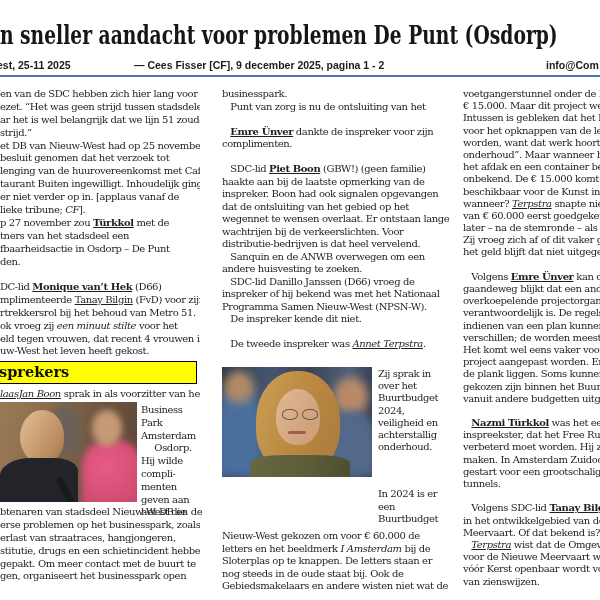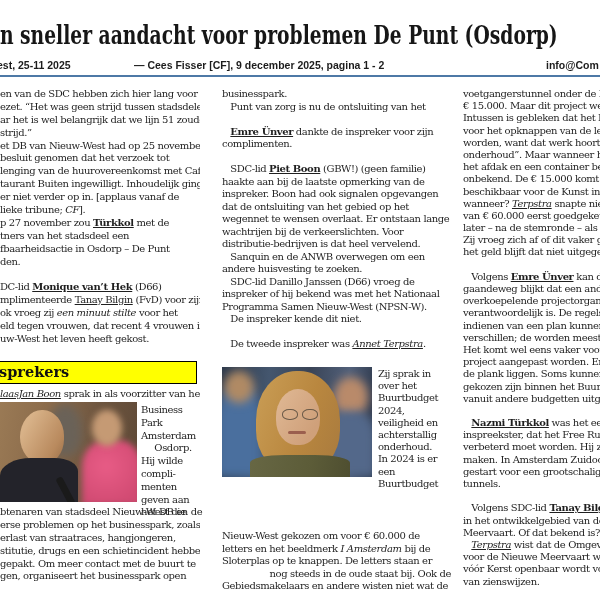--- a/index.html
+++ b/index.html
@@ -74,20 +74,21 @@
       <div class="ln" style="height: 12.9px; line-height: 12.9px;"><span>er niet verder op in. [applaus vanaf de</span></div>
       <div class="ln" style="height: 12.9px; line-height: 12.9px;"><span>lieke tribune; </span><span class="i">CF</span><span>].</span></div>
       <div class="ln" style="height: 12.9px; line-height: 12.9px;"><span>p 27 november zou </span><span class="b u">Türkkol</span><span> met de</span></div>
       <div class="ln" style="height: 12.9px; line-height: 12.9px;"><span>tners van het stadsdeel een</span></div>
       <div class="ln" style="height: 12.9px; line-height: 12.9px;"><span>fbaarheidsactie in Osdorp – De Punt</span></div>
       <div class="ln" style="height: 12.9px; line-height: 12.9px;"><span>den.</span></div>
     </div>
     <div class="block" style="left: 0px; top: 281px; width: 200px; overflow: hidden;">
       <div class="ln" style="height: 12.9px; line-height: 12.9px;"><span>DC-lid </span><span class="b u">Monique van’t Hek</span><span> (D66)</span></div>
       <div class="ln" style="height: 12.9px; line-height: 12.9px;"><span>mplimenteerde </span><span class="u">Tanay Bilgin</span><span> (FvD) voor zijn</span></div>
+      <div class="ln" style="height: 12.9px; line-height: 12.9px;"><span>rtrekkersrol bij het behoud van Metro 51.</span></div>
       <div class="ln" style="height: 12.9px; line-height: 12.9px;"><span>ok vroeg zij </span><span class="i">een minuut stilte</span><span> voor het</span></div>
       <div class="ln" style="height: 12.9px; line-height: 12.9px;"><span>eld tegen vrouwen, dat recent 4 vrouwen in</span></div>
       <div class="ln" style="height: 12.9px; line-height: 12.9px;"><span>uw-West het leven heeft gekost.</span></div>
     </div>
     <div class="block" style="left: 0px; top: 388px; width: 200px; overflow: hidden;">
       <div class="ln" style="height: 12.9px; line-height: 12.9px;"><span class="i u">laasJan Boon</span><span> sprak in als voorzitter van het</span></div>
     </div>
     <div class="block" style="left: 141px; top: 404px; width: 64px;">
       <div class="ln" style="height: 12.8px; line-height: 12.8px;"><span>Business</span></div>
       <div class="ln" style="height: 12.8px; line-height: 12.8px;"><span>Park</span></div>
@@ -131,29 +132,29 @@
       <div class="ln" style="height: 12.5px; line-height: 12.5px;"><span>   De tweede inspreker was </span><span class="i u">Annet Terpstra</span><span>.</span></div>
     </div>
     <div class="block" style="left: 378px; top: 368px; width: 70px;">
       <div class="ln" style="height: 12.2px; line-height: 12.2px;"><span>Zij sprak in</span></div>
       <div class="ln" style="height: 12.2px; line-height: 12.2px;"><span>over het</span></div>
       <div class="ln" style="height: 12.2px; line-height: 12.2px;"><span>Buurtbudget</span></div>
       <div class="ln" style="height: 12.2px; line-height: 12.2px;"><span>2024,</span></div>
       <div class="ln" style="height: 12.2px; line-height: 12.2px;"><span>veiligheid en</span></div>
       <div class="ln" style="height: 12.2px; line-height: 12.2px;"><span>achterstallig</span></div>
       <div class="ln" style="height: 12.2px; line-height: 12.2px;"><span>onderhoud.</span></div>
-      <div class="ln" style="height: 12.2px; line-height: 12.2px;"><span>In 2024 is er</span></div>
+      <div class="ln" style="height: 12.2px; line-height: 12.2px; margin-top: 35px;"><span>In 2024 is er</span></div>
       <div class="ln" style="height: 12.2px; line-height: 12.2px;"><span>een</span></div>
       <div class="ln" style="height: 12.2px; line-height: 12.2px;"><span>Buurtbudget</span></div>
     </div>
     <div class="block" style="left: 222px; top: 486px; width: 229px; overflow: hidden;">
       <div class="ln" style="height: 12.6px; line-height: 12.6px; margin-top: 44px;"><span>Nieuw-West gekozen om voor € 60.000 de</span></div>
       <div class="ln" style="height: 12.6px; line-height: 12.6px;"><span>letters en het beeldmerk </span><span class="i">I Amsterdam</span><span> bij de</span></div>
       <div class="ln" style="height: 12.6px; line-height: 12.6px;"><span>Sloterplas op te knappen. De letters staan er</span></div>
-      <div class="ln" style="height: 12.6px; line-height: 12.6px; text-align: right;"><span>nog steeds in de oude staat bij. Ook de</span></div>
+      <div class="ln" style="height: 12.6px; line-height: 12.6px;"><span>nog steeds in de oude staat bij. Ook de</span></div>
       <div class="ln" style="height: 12.6px; line-height: 12.6px;"><span>Gebiedsmakelaars en andere wisten niet wat de</span></div>
       <div class="ln" style="height: 12.6px; line-height: 12.6px; margin-top: 24px;"><span>   Er was ook een initiatief ingediend voor het</span></div>
       <div class="ln" style="height: 12.6px; line-height: 12.6px;"><span>opknappen (van Kunst voorzien) van een</span></div>
     </div>
     <div class="block" style="left: 463px; top: 88px; width: 150px;">
       <div class="ln" style="height: 12.2px; line-height: 12.2px;"><span>voetgangerstunnel onder de L</span></div>
       <div class="ln" style="height: 12.2px; line-height: 12.2px;"><span>€ 15.000. Maar dit project wer</span></div>
       <div class="ln" style="height: 12.2px; line-height: 12.2px;"><span>Intussen is gebleken dat het B</span></div>
       <div class="ln" style="height: 12.2px; line-height: 12.2px;"><span>voor het opknappen van de let</span></div>
       <div class="ln" style="height: 12.2px; line-height: 12.2px;"><span>worden, want dat werk hoort</span></div>

